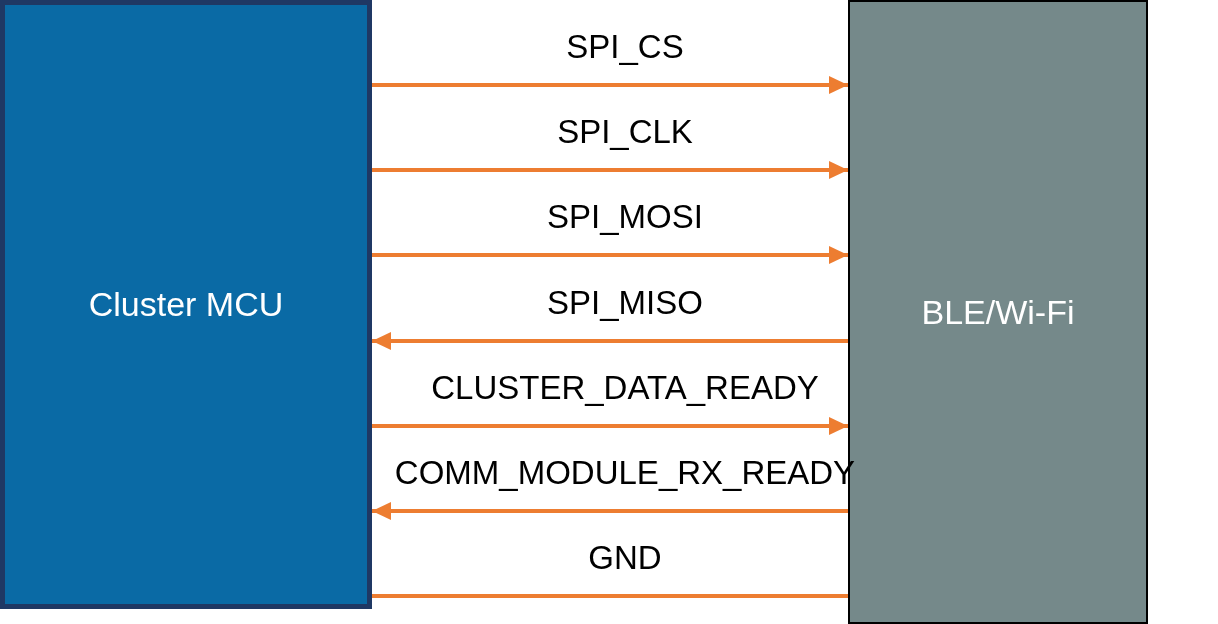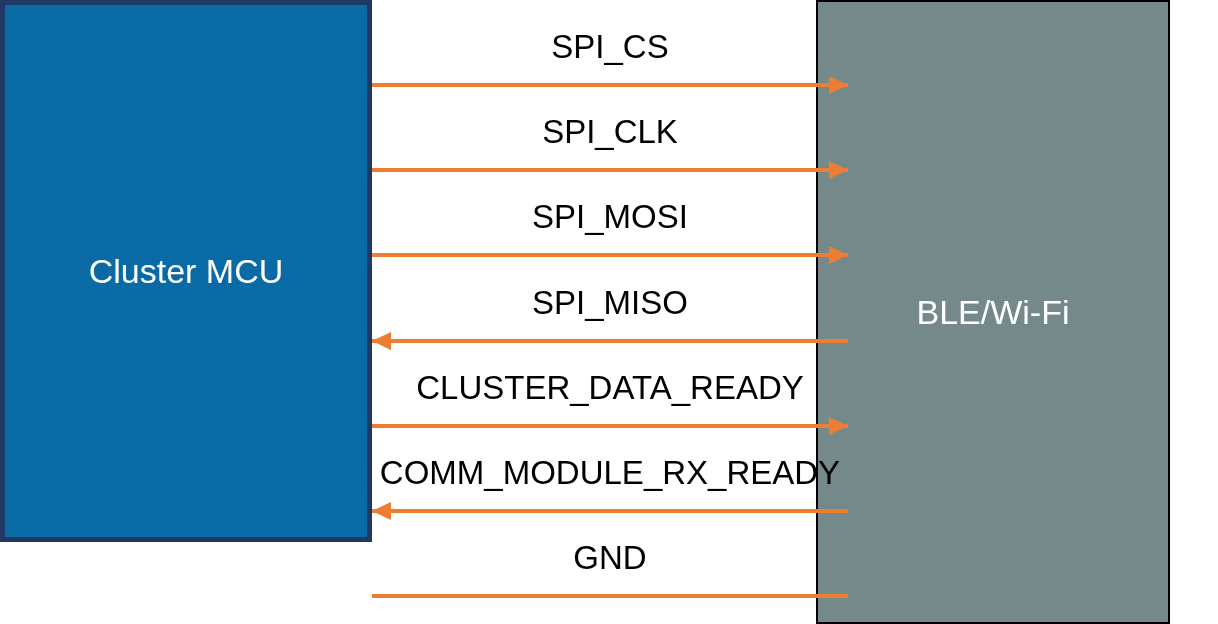--- a/index.html
+++ b/index.html
@@ -33,41 +33,41 @@
     align-items: center;
     justify-content: center;
     color: var(--block-text);
     font-size: 34px;
     line-height: 45px;
     text-align: center;
   }
   .block-left {
     left: 0;
     width: 372px;
-    height: 542px;
+    height: 609px;
     background: var(--left-block-fill);
     border: 5px solid var(--left-block-border);
   }
   .block-right {
-    left: 816px;
-    width: 354px;
+    left: 848px;
+    width: 300px;
     background: var(--right-block-fill);
     border: 2px solid var(--right-block-border);
   }
 
   .signal-row {
     position: absolute;
     left: 372px;
     width: 476px;
     height: 0;
   }
   .signal-label {
     position: absolute;
     top: -58px;
-    left: 0;
+    left: 15px;
     width: 100%;
     text-align: center;
     font-size: 33px;
     line-height: 40px;
     color: var(--signal-text);
     white-space: nowrap;
   }
   .wire {
     position: absolute;
     left: 0;

